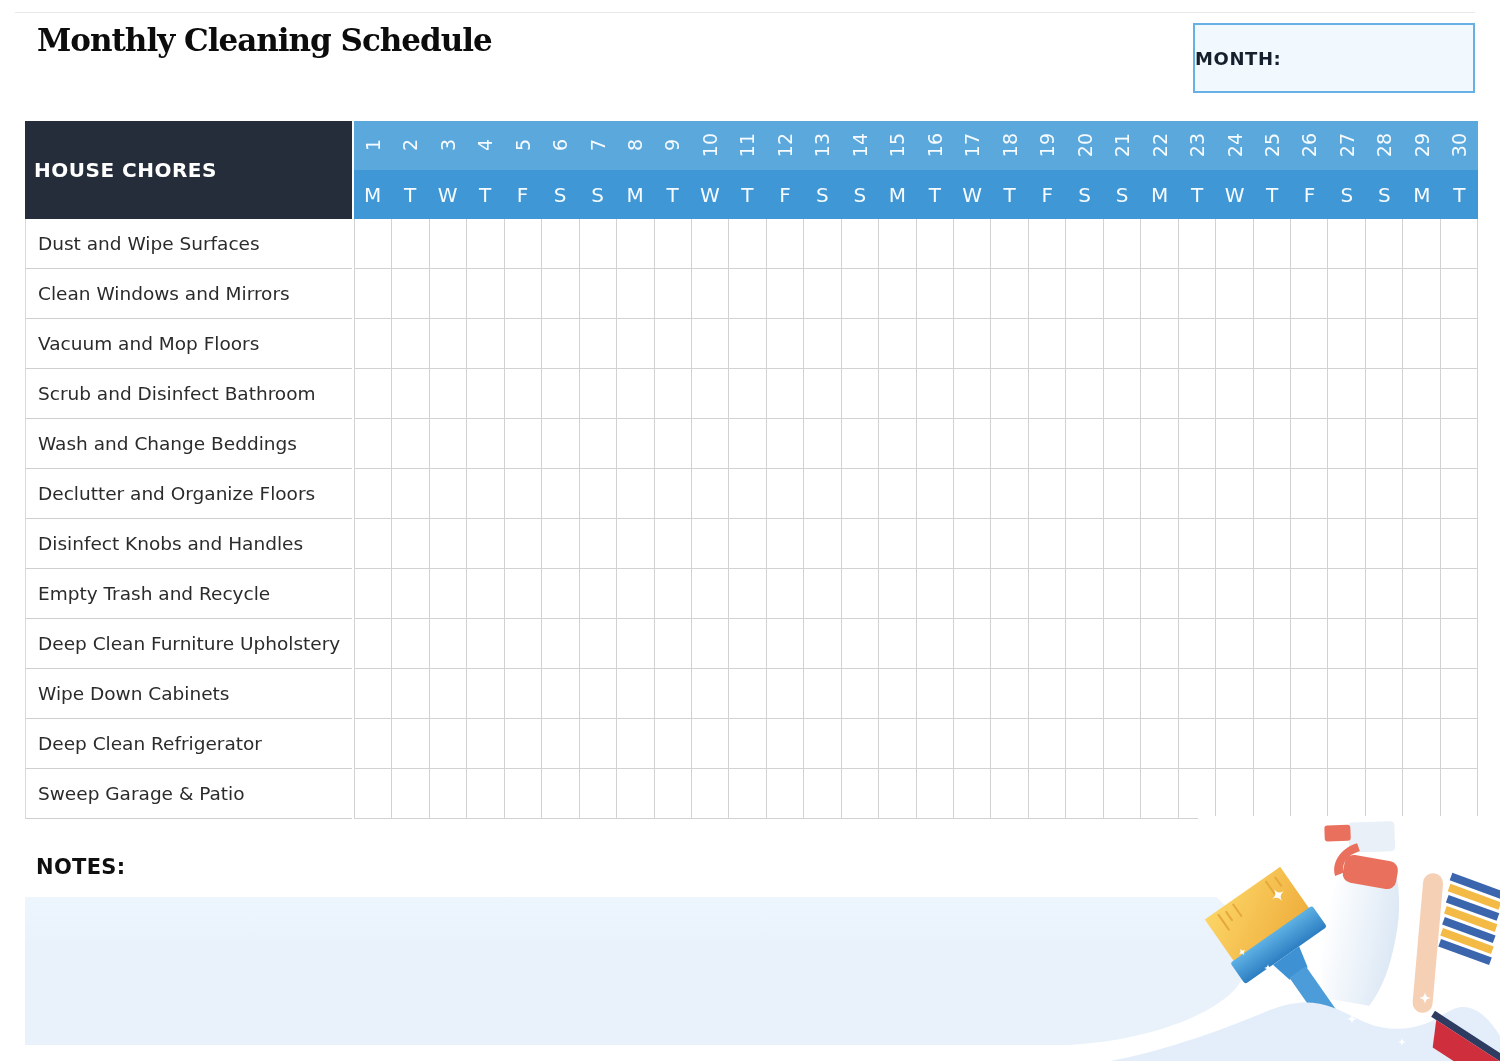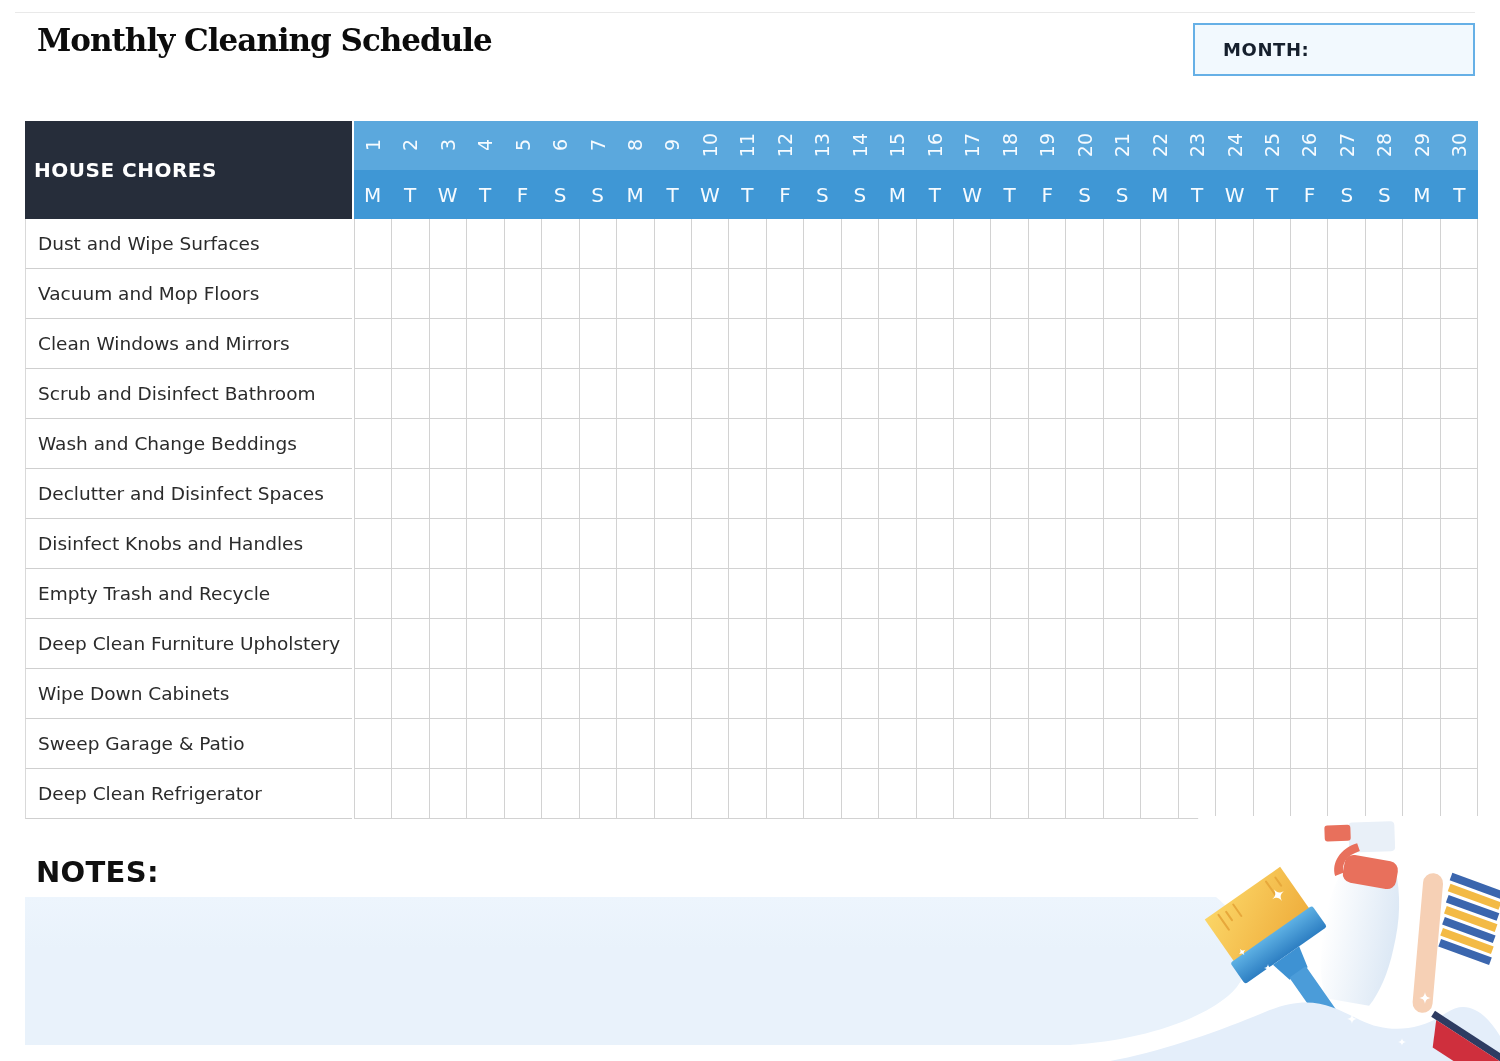--- a/index.html
+++ b/index.html
@@ -12,23 +12,23 @@
   }
   .hairline-top { position:absolute; left:15px; right:25px; top:12px; height:1px; background:#e9e9e9; }
 
   .page-title {
     position:absolute; left:37px; top:22px;
     font-family:"DejaVu Serif","Liberation Serif",serif;
     font-weight:bold; font-size:31px; letter-spacing:-1px; color:#0c0c0c;
   }
 
   .month-box {
-    position:absolute; left:1193px; top:23px; width:282px; height:53px;
+    position:absolute; left:1193px; top:23px; width:282px; height:70px;
     background:#f2f9fe; border:2px solid #66b0e6;
-    display:flex; align-items:center; padding-left:28px;
+    display:flex; align-items:center; 
   }
   .month-label { font-size:18px; font-weight:bold; letter-spacing:0.6px; color:#16202d; }
 
   .schedule { position:absolute; left:25px; top:121px; width:1453px; }
   .schedule-header { display:flex; height:98px; }
   .chores-header {
     width:327px; flex:none; background:#262d3a; color:#ffffff;
     display:flex; align-items:center; padding-left:9px;
     font-size:20px; font-weight:bold; letter-spacing:0.5px; margin-right:2px;
   }
@@ -45,21 +45,21 @@
     width:327px; flex:none; margin-right:2px;
     border-left:1px solid #d9d9d9; border-bottom:1px solid #cfcfcf;
     display:flex; align-items:center; padding-left:12px;
     font-size:18.5px; color:#2b2b2b;
   }
   .chore-cells { flex:1; display:flex; border-left:1px solid #d2d2d2; }
   .day-cell { flex:1; border-right:1px solid #d2d2d2; border-bottom:1px solid #d2d2d2; background:#fff; }
 
   .notes-label {
     position:absolute; left:36px; top:855px;
-    font-size:29px; font-weight:bold; letter-spacing:0.3px; color:#101010;
+    font-size:21px; font-weight:bold; letter-spacing:0.3px; color:#101010;
   }
   .notes-panel {
     position:absolute; left:25px; top:897px; right:0; height:148px;
     background:linear-gradient(#edf5fd, #e9f2fb 35%);
   }
   .illustration { position:absolute; right:0; bottom:0; width:430px; height:245px; pointer-events:none; }
 </style>
 </head>
 <body>
 
@@ -231,20 +231,55 @@
           <div class="day-cell"></div>
           <div class="day-cell"></div>
           <div class="day-cell"></div>
           <div class="day-cell"></div>
           <div class="day-cell"></div>
           <div class="day-cell"></div>
           <div class="day-cell"></div>
         </div>
       </div>
       <div class="chore-row">
+        <div class="chore-label">Clean Windows and Mirrors</div>
+        <div class="chore-cells">
+          <div class="day-cell"></div>
+          <div class="day-cell"></div>
+          <div class="day-cell"></div>
+          <div class="day-cell"></div>
+          <div class="day-cell"></div>
+          <div class="day-cell"></div>
+          <div class="day-cell"></div>
+          <div class="day-cell"></div>
+          <div class="day-cell"></div>
+          <div class="day-cell"></div>
+          <div class="day-cell"></div>
+          <div class="day-cell"></div>
+          <div class="day-cell"></div>
+          <div class="day-cell"></div>
+          <div class="day-cell"></div>
+          <div class="day-cell"></div>
+          <div class="day-cell"></div>
+          <div class="day-cell"></div>
+          <div class="day-cell"></div>
+          <div class="day-cell"></div>
+          <div class="day-cell"></div>
+          <div class="day-cell"></div>
+          <div class="day-cell"></div>
+          <div class="day-cell"></div>
+          <div class="day-cell"></div>
+          <div class="day-cell"></div>
+          <div class="day-cell"></div>
+          <div class="day-cell"></div>
+          <div class="day-cell"></div>
+          <div class="day-cell"></div>
+        </div>
+      </div>
+      <div class="chore-row">
         <div class="chore-label">Vacuum and Mop Floors</div>
         <div class="chore-cells">
           <div class="day-cell"></div>
           <div class="day-cell"></div>
           <div class="day-cell"></div>
           <div class="day-cell"></div>
           <div class="day-cell"></div>
           <div class="day-cell"></div>
           <div class="day-cell"></div>
           <div class="day-cell"></div>
@@ -266,55 +301,20 @@
           <div class="day-cell"></div>
           <div class="day-cell"></div>
           <div class="day-cell"></div>
           <div class="day-cell"></div>
           <div class="day-cell"></div>
           <div class="day-cell"></div>
           <div class="day-cell"></div>
         </div>
       </div>
       <div class="chore-row">
-        <div class="chore-label">Clean Windows and Mirrors</div>
-        <div class="chore-cells">
-          <div class="day-cell"></div>
-          <div class="day-cell"></div>
-          <div class="day-cell"></div>
-          <div class="day-cell"></div>
-          <div class="day-cell"></div>
-          <div class="day-cell"></div>
-          <div class="day-cell"></div>
-          <div class="day-cell"></div>
-          <div class="day-cell"></div>
-          <div class="day-cell"></div>
-          <div class="day-cell"></div>
-          <div class="day-cell"></div>
-          <div class="day-cell"></div>
-          <div class="day-cell"></div>
-          <div class="day-cell"></div>
-          <div class="day-cell"></div>
-          <div class="day-cell"></div>
-          <div class="day-cell"></div>
-          <div class="day-cell"></div>
-          <div class="day-cell"></div>
-          <div class="day-cell"></div>
-          <div class="day-cell"></div>
-          <div class="day-cell"></div>
-          <div class="day-cell"></div>
-          <div class="day-cell"></div>
-          <div class="day-cell"></div>
-          <div class="day-cell"></div>
-          <div class="day-cell"></div>
-          <div class="day-cell"></div>
-          <div class="day-cell"></div>
-        </div>
-      </div>
-      <div class="chore-row">
         <div class="chore-label">Scrub and Disinfect Bathroom</div>
         <div class="chore-cells">
           <div class="day-cell"></div>
           <div class="day-cell"></div>
           <div class="day-cell"></div>
           <div class="day-cell"></div>
           <div class="day-cell"></div>
           <div class="day-cell"></div>
           <div class="day-cell"></div>
           <div class="day-cell"></div>
@@ -371,21 +371,21 @@
           <div class="day-cell"></div>
           <div class="day-cell"></div>
           <div class="day-cell"></div>
           <div class="day-cell"></div>
           <div class="day-cell"></div>
           <div class="day-cell"></div>
           <div class="day-cell"></div>
         </div>
       </div>
       <div class="chore-row">
-        <div class="chore-label">Declutter and Disinfect Spaces</div>
+        <div class="chore-label">Declutter and Organize Floors</div>
         <div class="chore-cells">
           <div class="day-cell"></div>
           <div class="day-cell"></div>
           <div class="day-cell"></div>
           <div class="day-cell"></div>
           <div class="day-cell"></div>
           <div class="day-cell"></div>
           <div class="day-cell"></div>
           <div class="day-cell"></div>
           <div class="day-cell"></div>
@@ -546,56 +546,56 @@
           <div class="day-cell"></div>
           <div class="day-cell"></div>
           <div class="day-cell"></div>
           <div class="day-cell"></div>
           <div class="day-cell"></div>
           <div class="day-cell"></div>
           <div class="day-cell"></div>
         </div>
       </div>
       <div class="chore-row">
+        <div class="chore-label">Deep Clean Refrigerator</div>
+        <div class="chore-cells">
+          <div class="day-cell"></div>
+          <div class="day-cell"></div>
+          <div class="day-cell"></div>
+          <div class="day-cell"></div>
+          <div class="day-cell"></div>
+          <div class="day-cell"></div>
+          <div class="day-cell"></div>
+          <div class="day-cell"></div>
+          <div class="day-cell"></div>
+          <div class="day-cell"></div>
+          <div class="day-cell"></div>
+          <div class="day-cell"></div>
+          <div class="day-cell"></div>
+          <div class="day-cell"></div>
+          <div class="day-cell"></div>
+          <div class="day-cell"></div>
+          <div class="day-cell"></div>
+          <div class="day-cell"></div>
+          <div class="day-cell"></div>
+          <div class="day-cell"></div>
+          <div class="day-cell"></div>
+          <div class="day-cell"></div>
+          <div class="day-cell"></div>
+          <div class="day-cell"></div>
+          <div class="day-cell"></div>
+          <div class="day-cell"></div>
+          <div class="day-cell"></div>
+          <div class="day-cell"></div>
+          <div class="day-cell"></div>
+          <div class="day-cell"></div>
+        </div>
+      </div>
+      <div class="chore-row">
         <div class="chore-label">Sweep Garage &amp; Patio</div>
-        <div class="chore-cells">
-          <div class="day-cell"></div>
-          <div class="day-cell"></div>
-          <div class="day-cell"></div>
-          <div class="day-cell"></div>
-          <div class="day-cell"></div>
-          <div class="day-cell"></div>
-          <div class="day-cell"></div>
-          <div class="day-cell"></div>
-          <div class="day-cell"></div>
-          <div class="day-cell"></div>
-          <div class="day-cell"></div>
-          <div class="day-cell"></div>
-          <div class="day-cell"></div>
-          <div class="day-cell"></div>
-          <div class="day-cell"></div>
-          <div class="day-cell"></div>
-          <div class="day-cell"></div>
-          <div class="day-cell"></div>
-          <div class="day-cell"></div>
-          <div class="day-cell"></div>
-          <div class="day-cell"></div>
-          <div class="day-cell"></div>
-          <div class="day-cell"></div>
-          <div class="day-cell"></div>
-          <div class="day-cell"></div>
-          <div class="day-cell"></div>
-          <div class="day-cell"></div>
-          <div class="day-cell"></div>
-          <div class="day-cell"></div>
-          <div class="day-cell"></div>
-        </div>
-      </div>
-      <div class="chore-row">
-        <div class="chore-label">Deep Clean Refrigerator</div>
         <div class="chore-cells">
           <div class="day-cell"></div>
           <div class="day-cell"></div>
           <div class="day-cell"></div>
           <div class="day-cell"></div>
           <div class="day-cell"></div>
           <div class="day-cell"></div>
           <div class="day-cell"></div>
           <div class="day-cell"></div>
           <div class="day-cell"></div>

